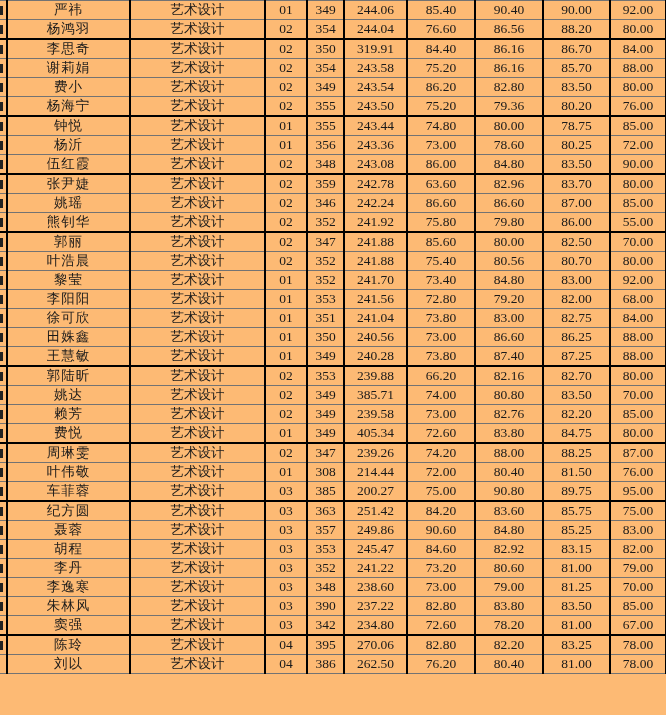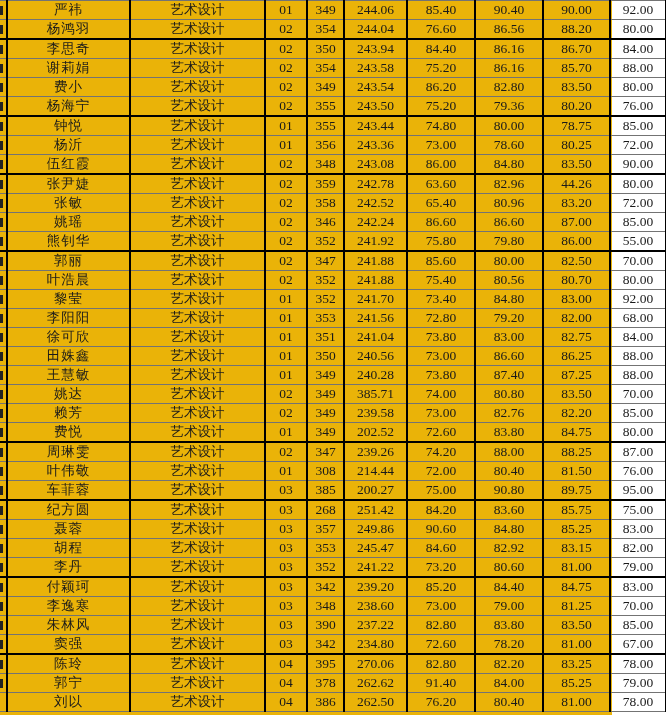--- a/index.html
+++ b/index.html
@@ -4,23 +4,23 @@
 <style>
   html, body {
     margin: 0;
     padding: 0;
     background: #ffffff;
     width: 666px;
     height: 715px;
     overflow: hidden;
   }
   .sheet {
-    width: 612px;
+    width: 666px;
     height: 715px;
-    background: #eab308;
+    background: #fdba74;
   }
   table.score-table {
     border-collapse: collapse;
     table-layout: fixed;
     width: 666px;
     font-family: "Liberation Serif", "DejaVu Serif", serif;
     font-size: 13.5px;
     color: #1a1a1a;
   }
   table.score-table td {
@@ -100,21 +100,21 @@
           <td>80.00</td>
         </tr>
         <tr class="group-start">
           <td class="stub">
             <span class="stub-mark"></span>
           </td>
           <td class="name-col">李思奇</td>
           <td>艺术设计</td>
           <td>02</td>
           <td>350</td>
-          <td>243.94</td>
+          <td>319.91</td>
           <td>84.40</td>
           <td>86.16</td>
           <td>86.70</td>
           <td>84.00</td>
         </tr>
         <tr>
           <td class="stub">
             <span class="stub-mark"></span>
           </td>
           <td class="name-col">谢莉娟</td>
@@ -201,36 +201,22 @@
           <td class="stub">
             <span class="stub-mark"></span>
           </td>
           <td class="name-col">张尹婕</td>
           <td>艺术设计</td>
           <td>02</td>
           <td>359</td>
           <td>242.78</td>
           <td>63.60</td>
           <td>82.96</td>
-          <td>44.26</td>
-          <td>80.00</td>
-        </tr>
-        <tr>
-          <td class="stub">
-            <span class="stub-mark"></span>
-          </td>
-          <td class="name-col">张敏</td>
-          <td>艺术设计</td>
-          <td>02</td>
-          <td>358</td>
-          <td>242.52</td>
-          <td>65.40</td>
-          <td>80.96</td>
-          <td>83.20</td>
-          <td>72.00</td>
+          <td>83.70</td>
+          <td>80.00</td>
         </tr>
         <tr>
           <td class="stub">
             <span class="stub-mark"></span>
           </td>
           <td class="name-col">姚瑶</td>
           <td>艺术设计</td>
           <td>02</td>
           <td>346</td>
           <td>242.24</td>
@@ -344,20 +330,34 @@
           <td class="name-col">王慧敏</td>
           <td>艺术设计</td>
           <td>01</td>
           <td>349</td>
           <td>240.28</td>
           <td>73.80</td>
           <td>87.40</td>
           <td>87.25</td>
           <td>88.00</td>
         </tr>
+        <tr class="group-start">
+          <td class="stub">
+            <span class="stub-mark"></span>
+          </td>
+          <td class="name-col">郭陆昕</td>
+          <td>艺术设计</td>
+          <td>02</td>
+          <td>353</td>
+          <td>239.88</td>
+          <td>66.20</td>
+          <td>82.16</td>
+          <td>82.70</td>
+          <td>80.00</td>
+        </tr>
         <tr>
           <td class="stub">
             <span class="stub-mark"></span>
           </td>
           <td class="name-col">姚达</td>
           <td>艺术设计</td>
           <td>02</td>
           <td>349</td>
           <td>385.71</td>
           <td>74.00</td>
@@ -380,21 +380,21 @@
           <td>85.00</td>
         </tr>
         <tr>
           <td class="stub">
             <span class="stub-mark"></span>
           </td>
           <td class="name-col">费悦</td>
           <td>艺术设计</td>
           <td>01</td>
           <td>349</td>
-          <td>202.52</td>
+          <td>405.34</td>
           <td>72.60</td>
           <td>83.80</td>
           <td>84.75</td>
           <td>80.00</td>
         </tr>
         <tr class="group-start">
           <td class="stub">
             <span class="stub-mark"></span>
           </td>
           <td class="name-col">周琳雯</td>
@@ -435,21 +435,21 @@
           <td>89.75</td>
           <td>95.00</td>
         </tr>
         <tr class="group-start">
           <td class="stub">
             <span class="stub-mark"></span>
           </td>
           <td class="name-col">纪方圆</td>
           <td>艺术设计</td>
           <td>03</td>
-          <td>268</td>
+          <td>363</td>
           <td>251.42</td>
           <td>84.20</td>
           <td>83.60</td>
           <td>85.75</td>
           <td>75.00</td>
         </tr>
         <tr>
           <td class="stub">
             <span class="stub-mark"></span>
           </td>
@@ -483,34 +483,20 @@
           </td>
           <td class="name-col">李丹</td>
           <td>艺术设计</td>
           <td>03</td>
           <td>352</td>
           <td>241.22</td>
           <td>73.20</td>
           <td>80.60</td>
           <td>81.00</td>
           <td>79.00</td>
-        </tr>
-        <tr class="group-start">
-          <td class="stub">
-            <span class="stub-mark"></span>
-          </td>
-          <td class="name-col">付颖珂</td>
-          <td>艺术设计</td>
-          <td>03</td>
-          <td>342</td>
-          <td>239.20</td>
-          <td>85.20</td>
-          <td>84.40</td>
-          <td>84.75</td>
-          <td>83.00</td>
         </tr>
         <tr>
           <td class="stub">
             <span class="stub-mark"></span>
           </td>
           <td class="name-col">李逸寒</td>
           <td>艺术设计</td>
           <td>03</td>
           <td>348</td>
           <td>238.60</td>
@@ -555,34 +541,20 @@
           <td>艺术设计</td>
           <td>04</td>
           <td>395</td>
           <td>270.06</td>
           <td>82.80</td>
           <td>82.20</td>
           <td>83.25</td>
           <td>78.00</td>
         </tr>
         <tr>
-          <td class="stub">
-            <span class="stub-mark"></span>
-          </td>
-          <td class="name-col">郭宁</td>
-          <td>艺术设计</td>
-          <td>04</td>
-          <td>378</td>
-          <td>262.62</td>
-          <td>91.40</td>
-          <td>84.00</td>
-          <td>85.25</td>
-          <td>79.00</td>
-        </tr>
-        <tr>
           <td class="stub"></td>
           <td class="name-col">刘以</td>
           <td>艺术设计</td>
           <td>04</td>
           <td>386</td>
           <td>262.50</td>
           <td>76.20</td>
           <td>80.40</td>
           <td>81.00</td>
           <td>78.00</td>

